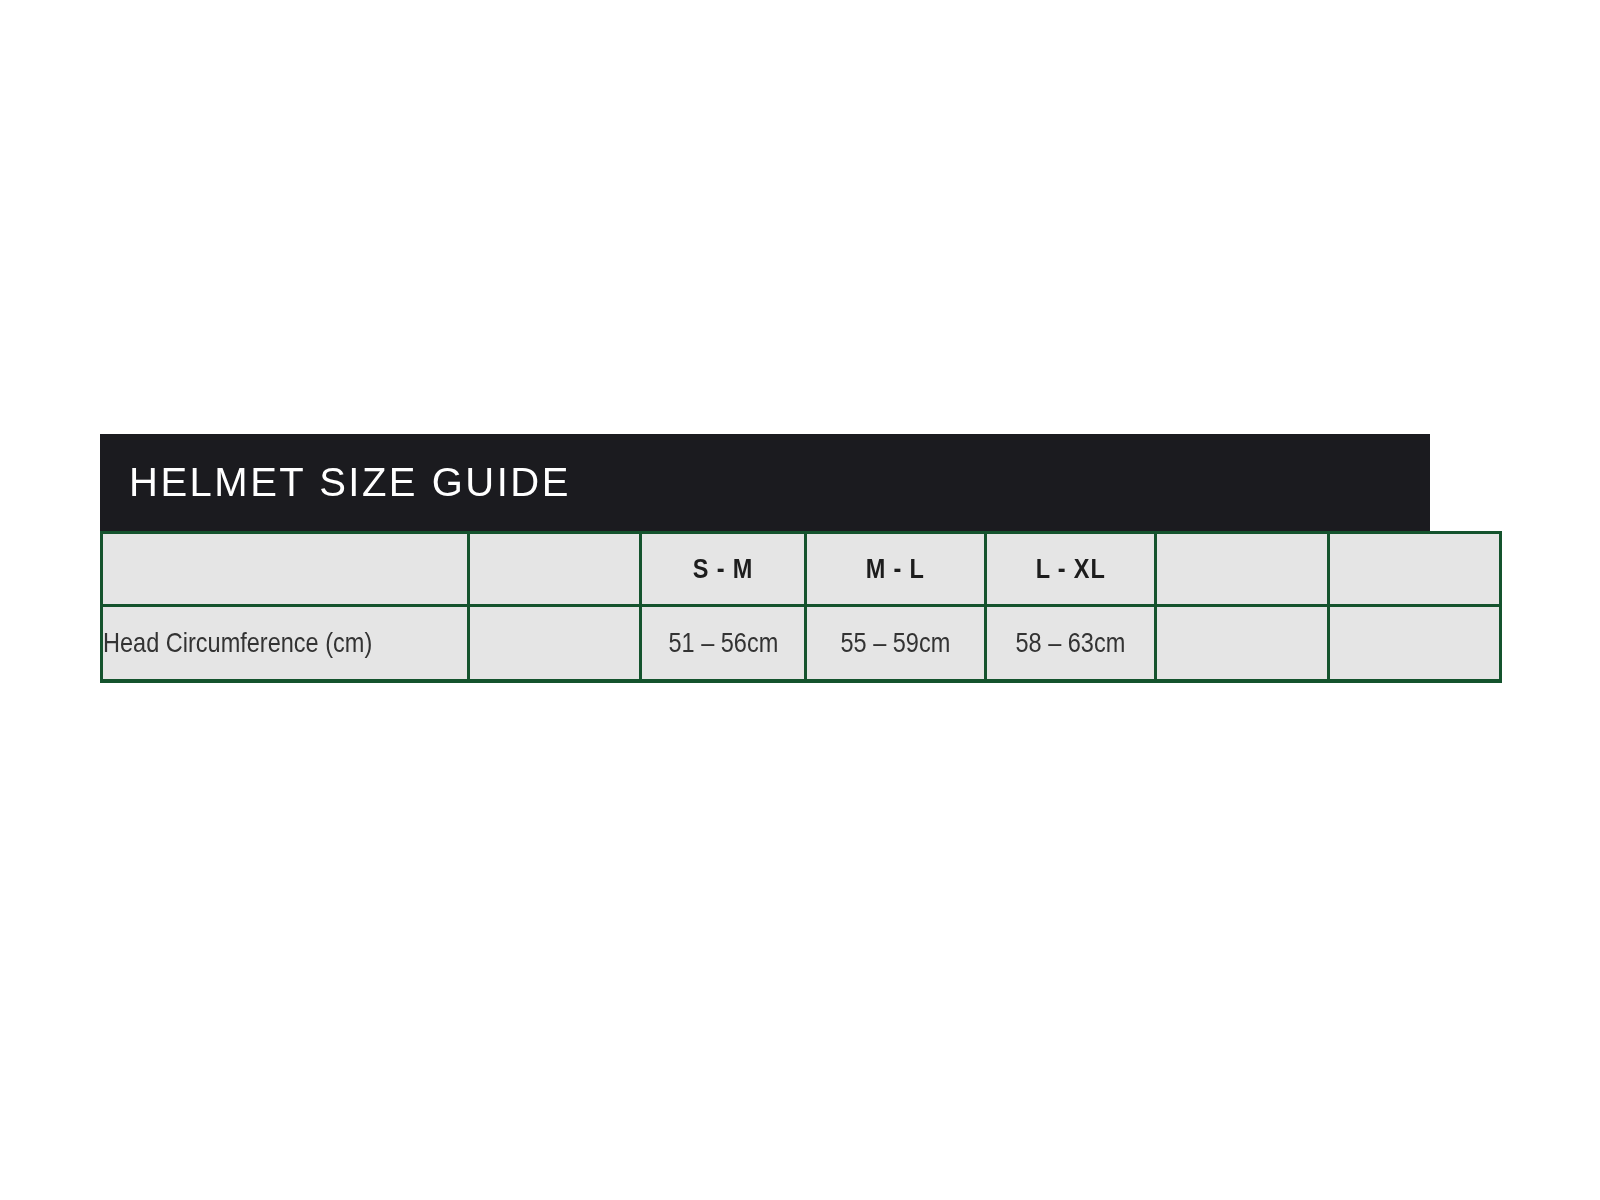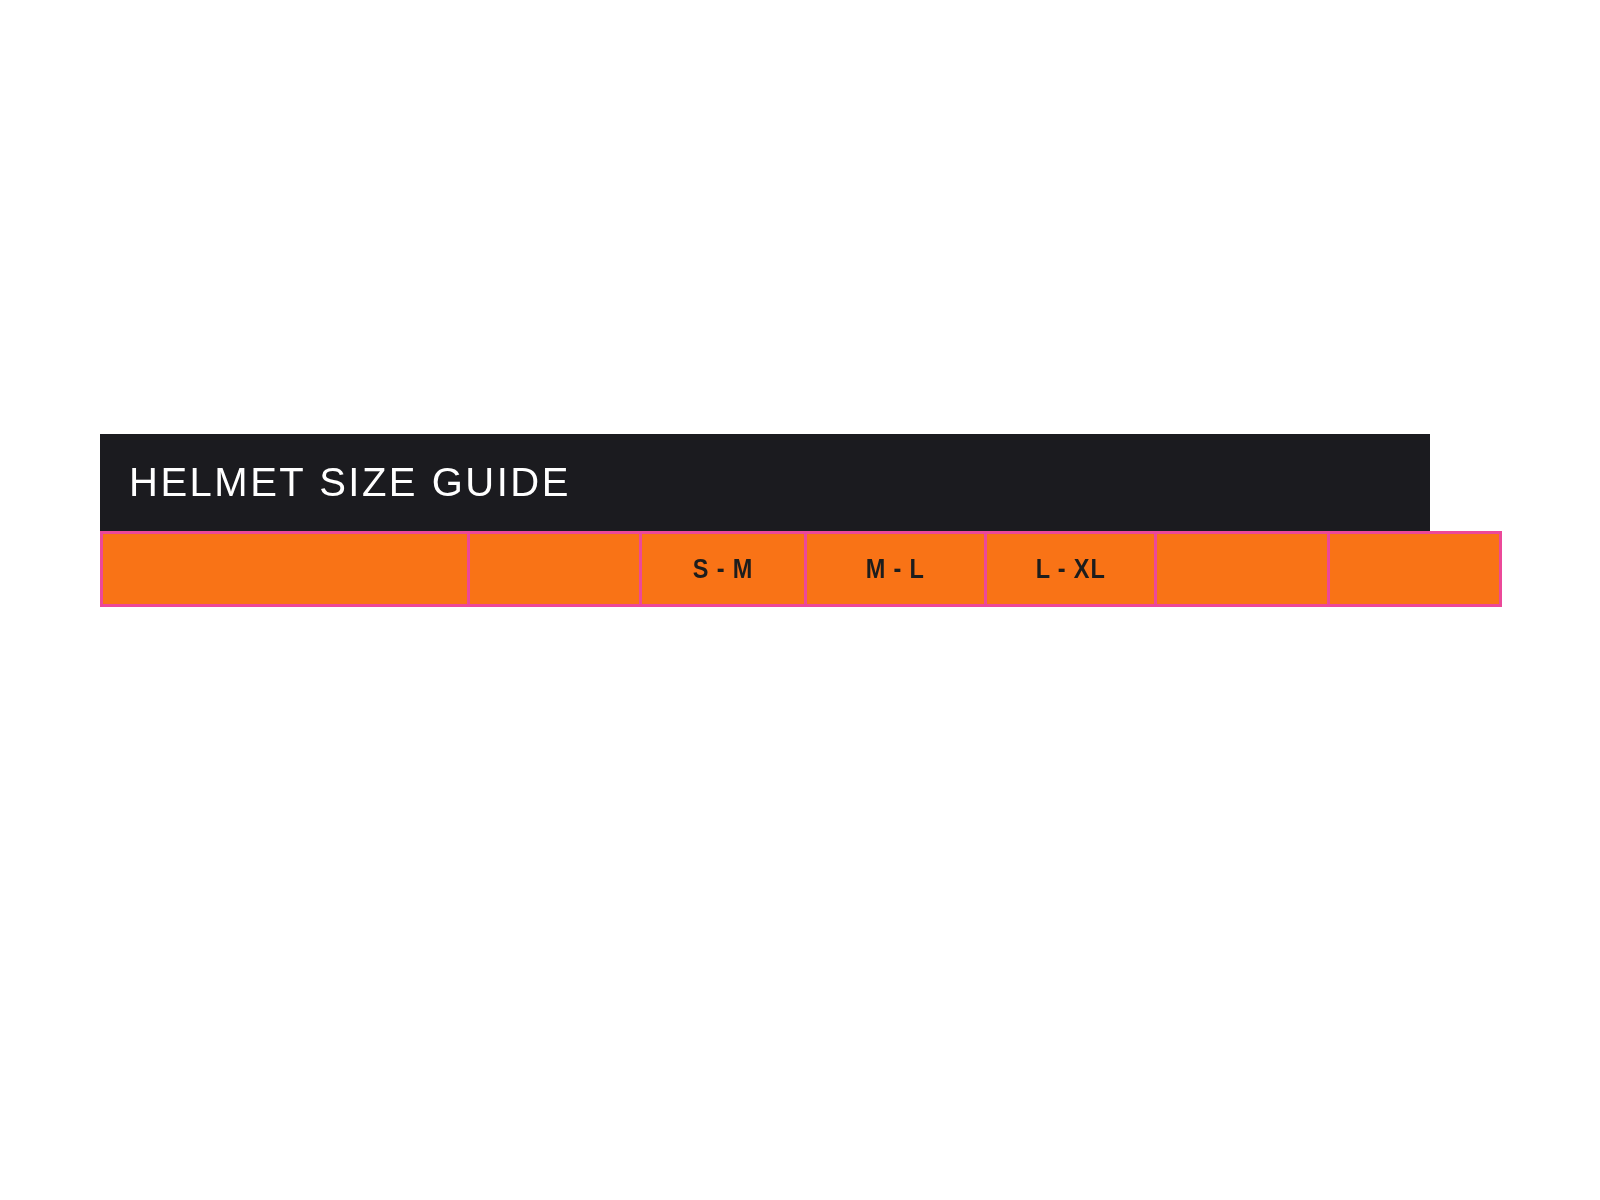--- a/index.html
+++ b/index.html
@@ -34,23 +34,23 @@
     color: #ffffff;
     letter-spacing: 2.5px;
     white-space: nowrap;
   }
   table.size-table {
     border-collapse: collapse;
     width: 100%;
     table-layout: fixed;
   }
   table.size-table td {
-    border: 3px solid #ec4899;
+    border: 3px solid #14532d;
     padding: 0;
-    background: #f97316;
+    background: #e5e5e5;
     vertical-align: middle;
   }
   tr.last-row td { border-bottom-width: 4px; }
   .header-row td { height: 70px; }
   .data-row td { height: 72px; }
   td.gray-cell { background: #c7c8c9; }
   td.size-head {
     text-align: center;
     font-weight: 700;
     font-size: 28px;
@@ -108,15 +108,32 @@
           <span class="narrow">M - L</span>
         </td>
         <td class="size-head">
           <span class="narrow">L - XL</span>
         </td>
         <td class="gray-cell"></td>
         <td class="gray-cell"></td>
       </tr>
 
 
+      <tr class="data-row last-row">
+        <td class="label-cell">
+          <span class="narrow narrow-left">Head Circumference (cm)</span>
+        </td>
+        <td class="gray-cell"></td>
+        <td class="value-cell">
+          <span class="narrow">51 – 56cm</span>
+        </td>
+        <td class="value-cell">
+          <span class="narrow">55 – 59cm</span>
+        </td>
+        <td class="value-cell">
+          <span class="narrow">58 – 63cm</span>
+        </td>
+        <td class="gray-cell"></td>
+        <td class="gray-cell"></td>
+      </tr>
     </tbody>
   </table>
 </div>
 
 </body></html>

